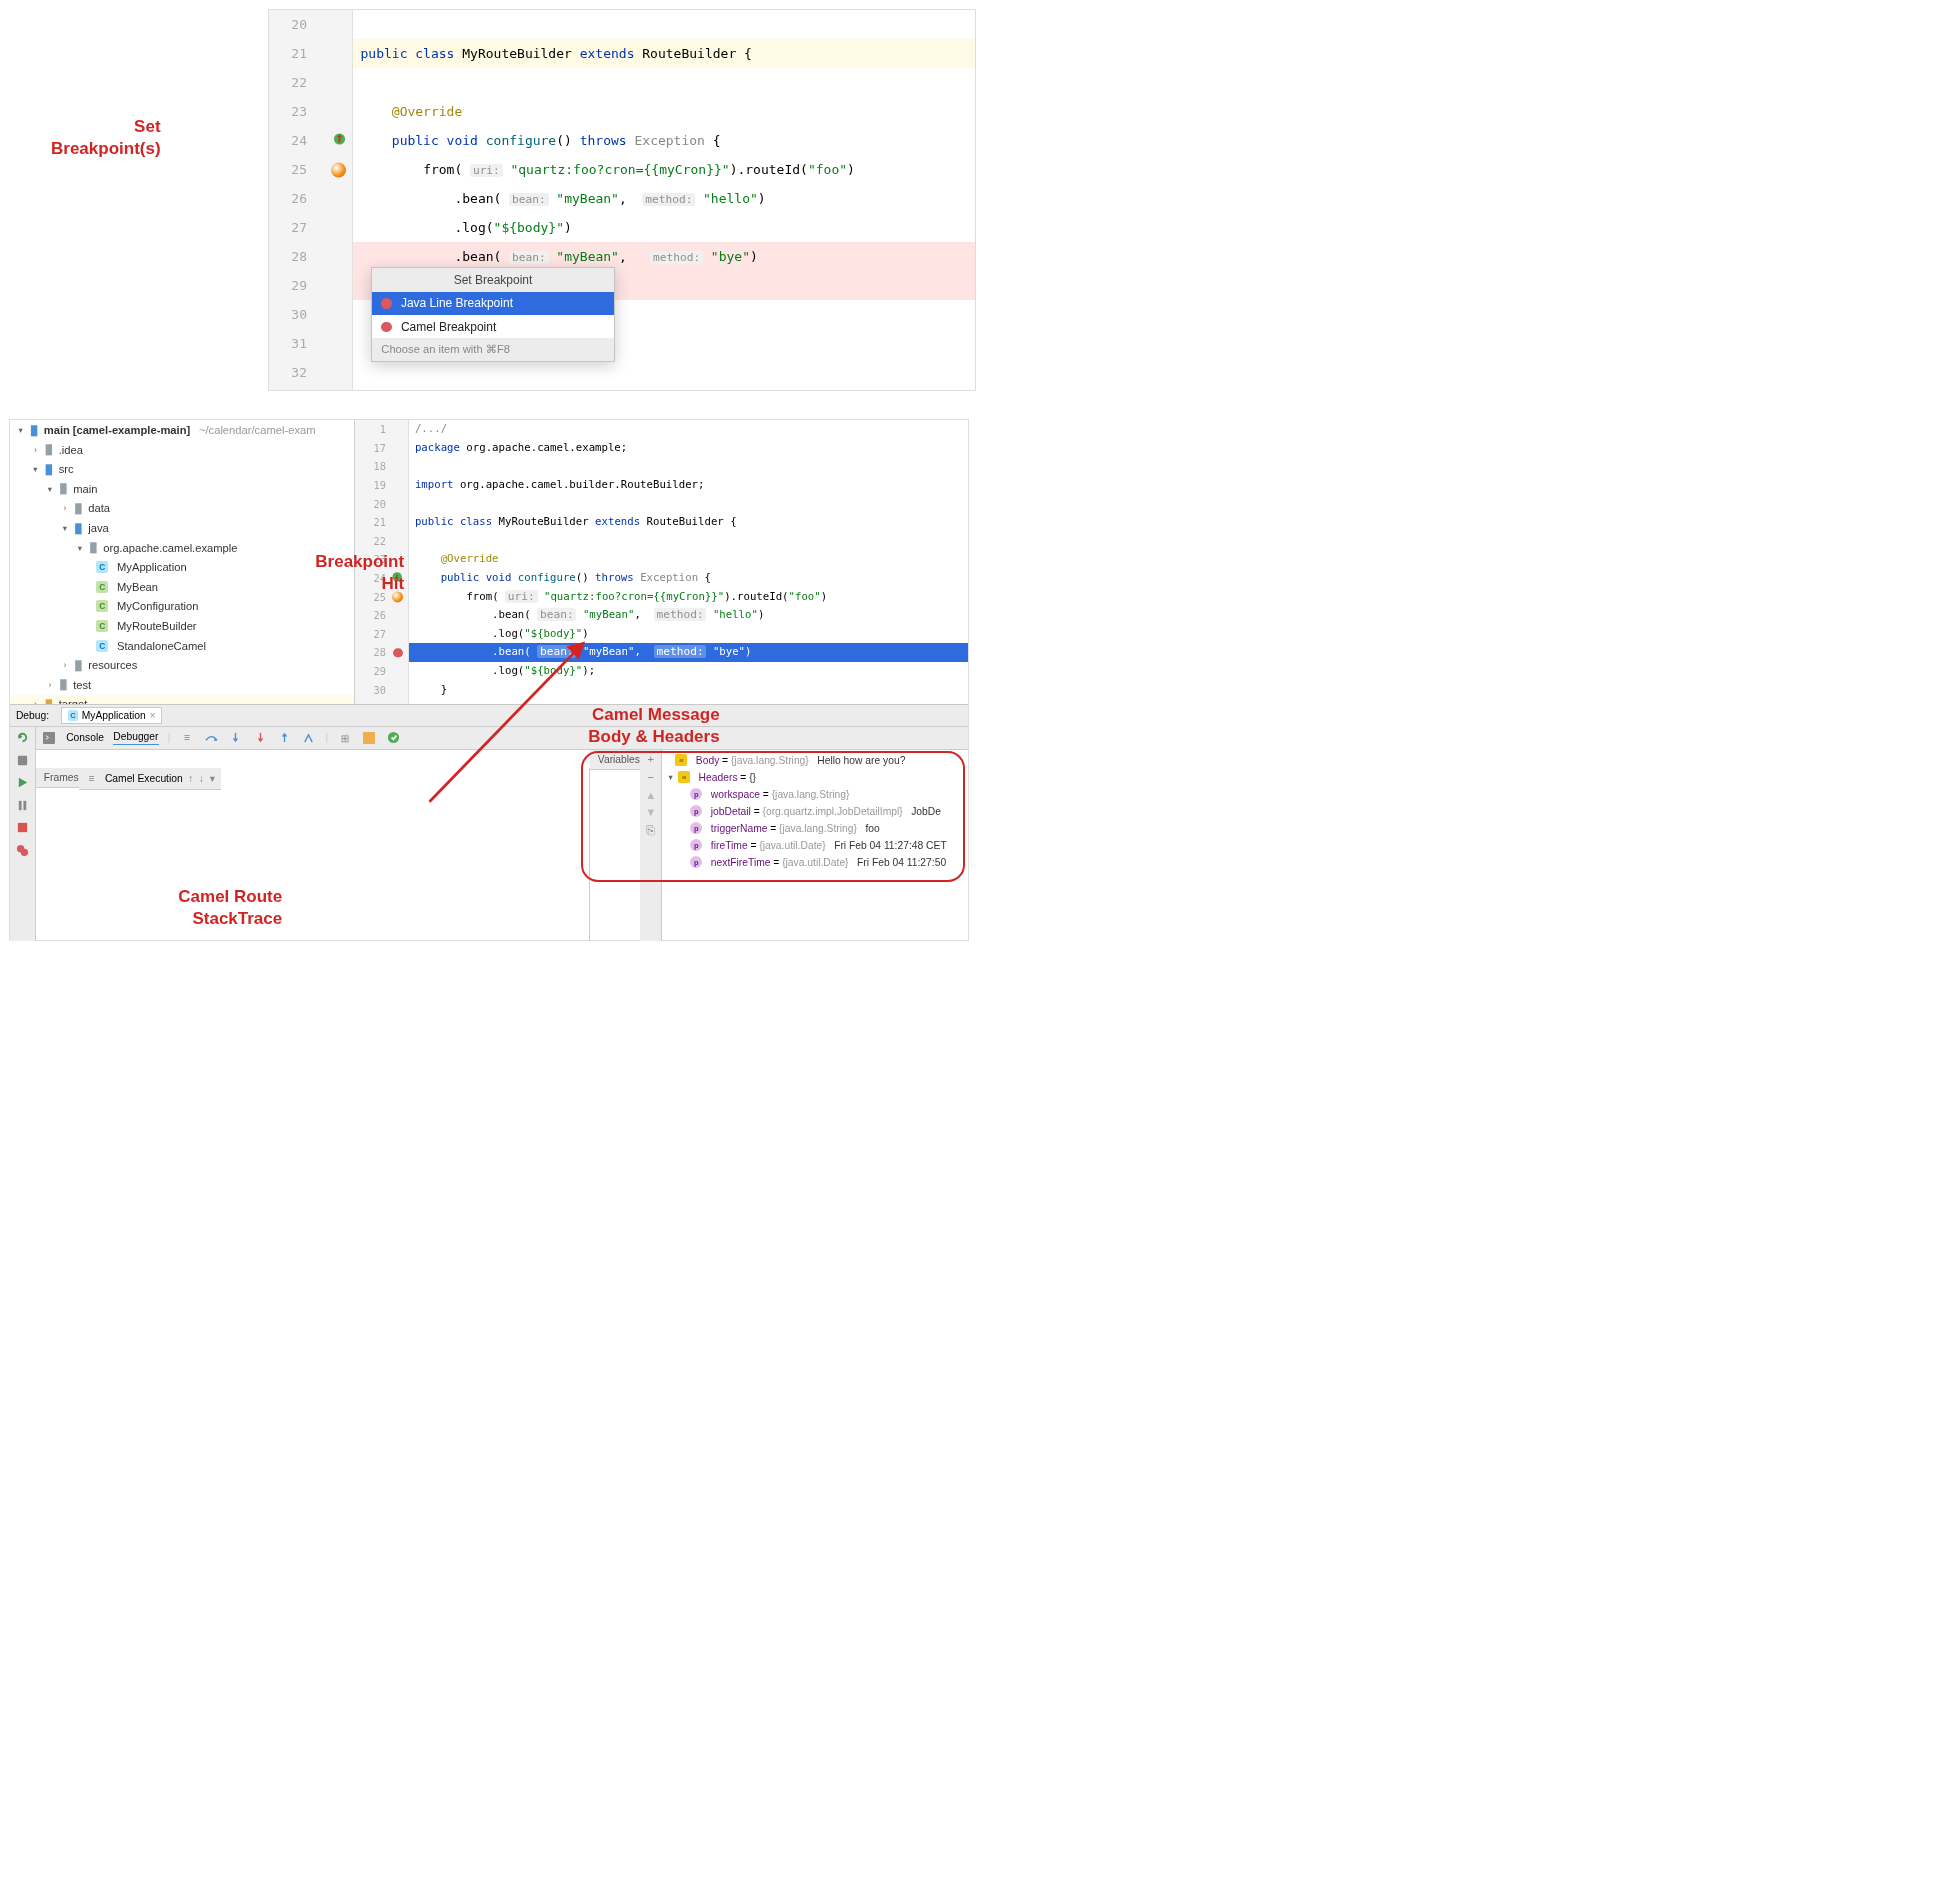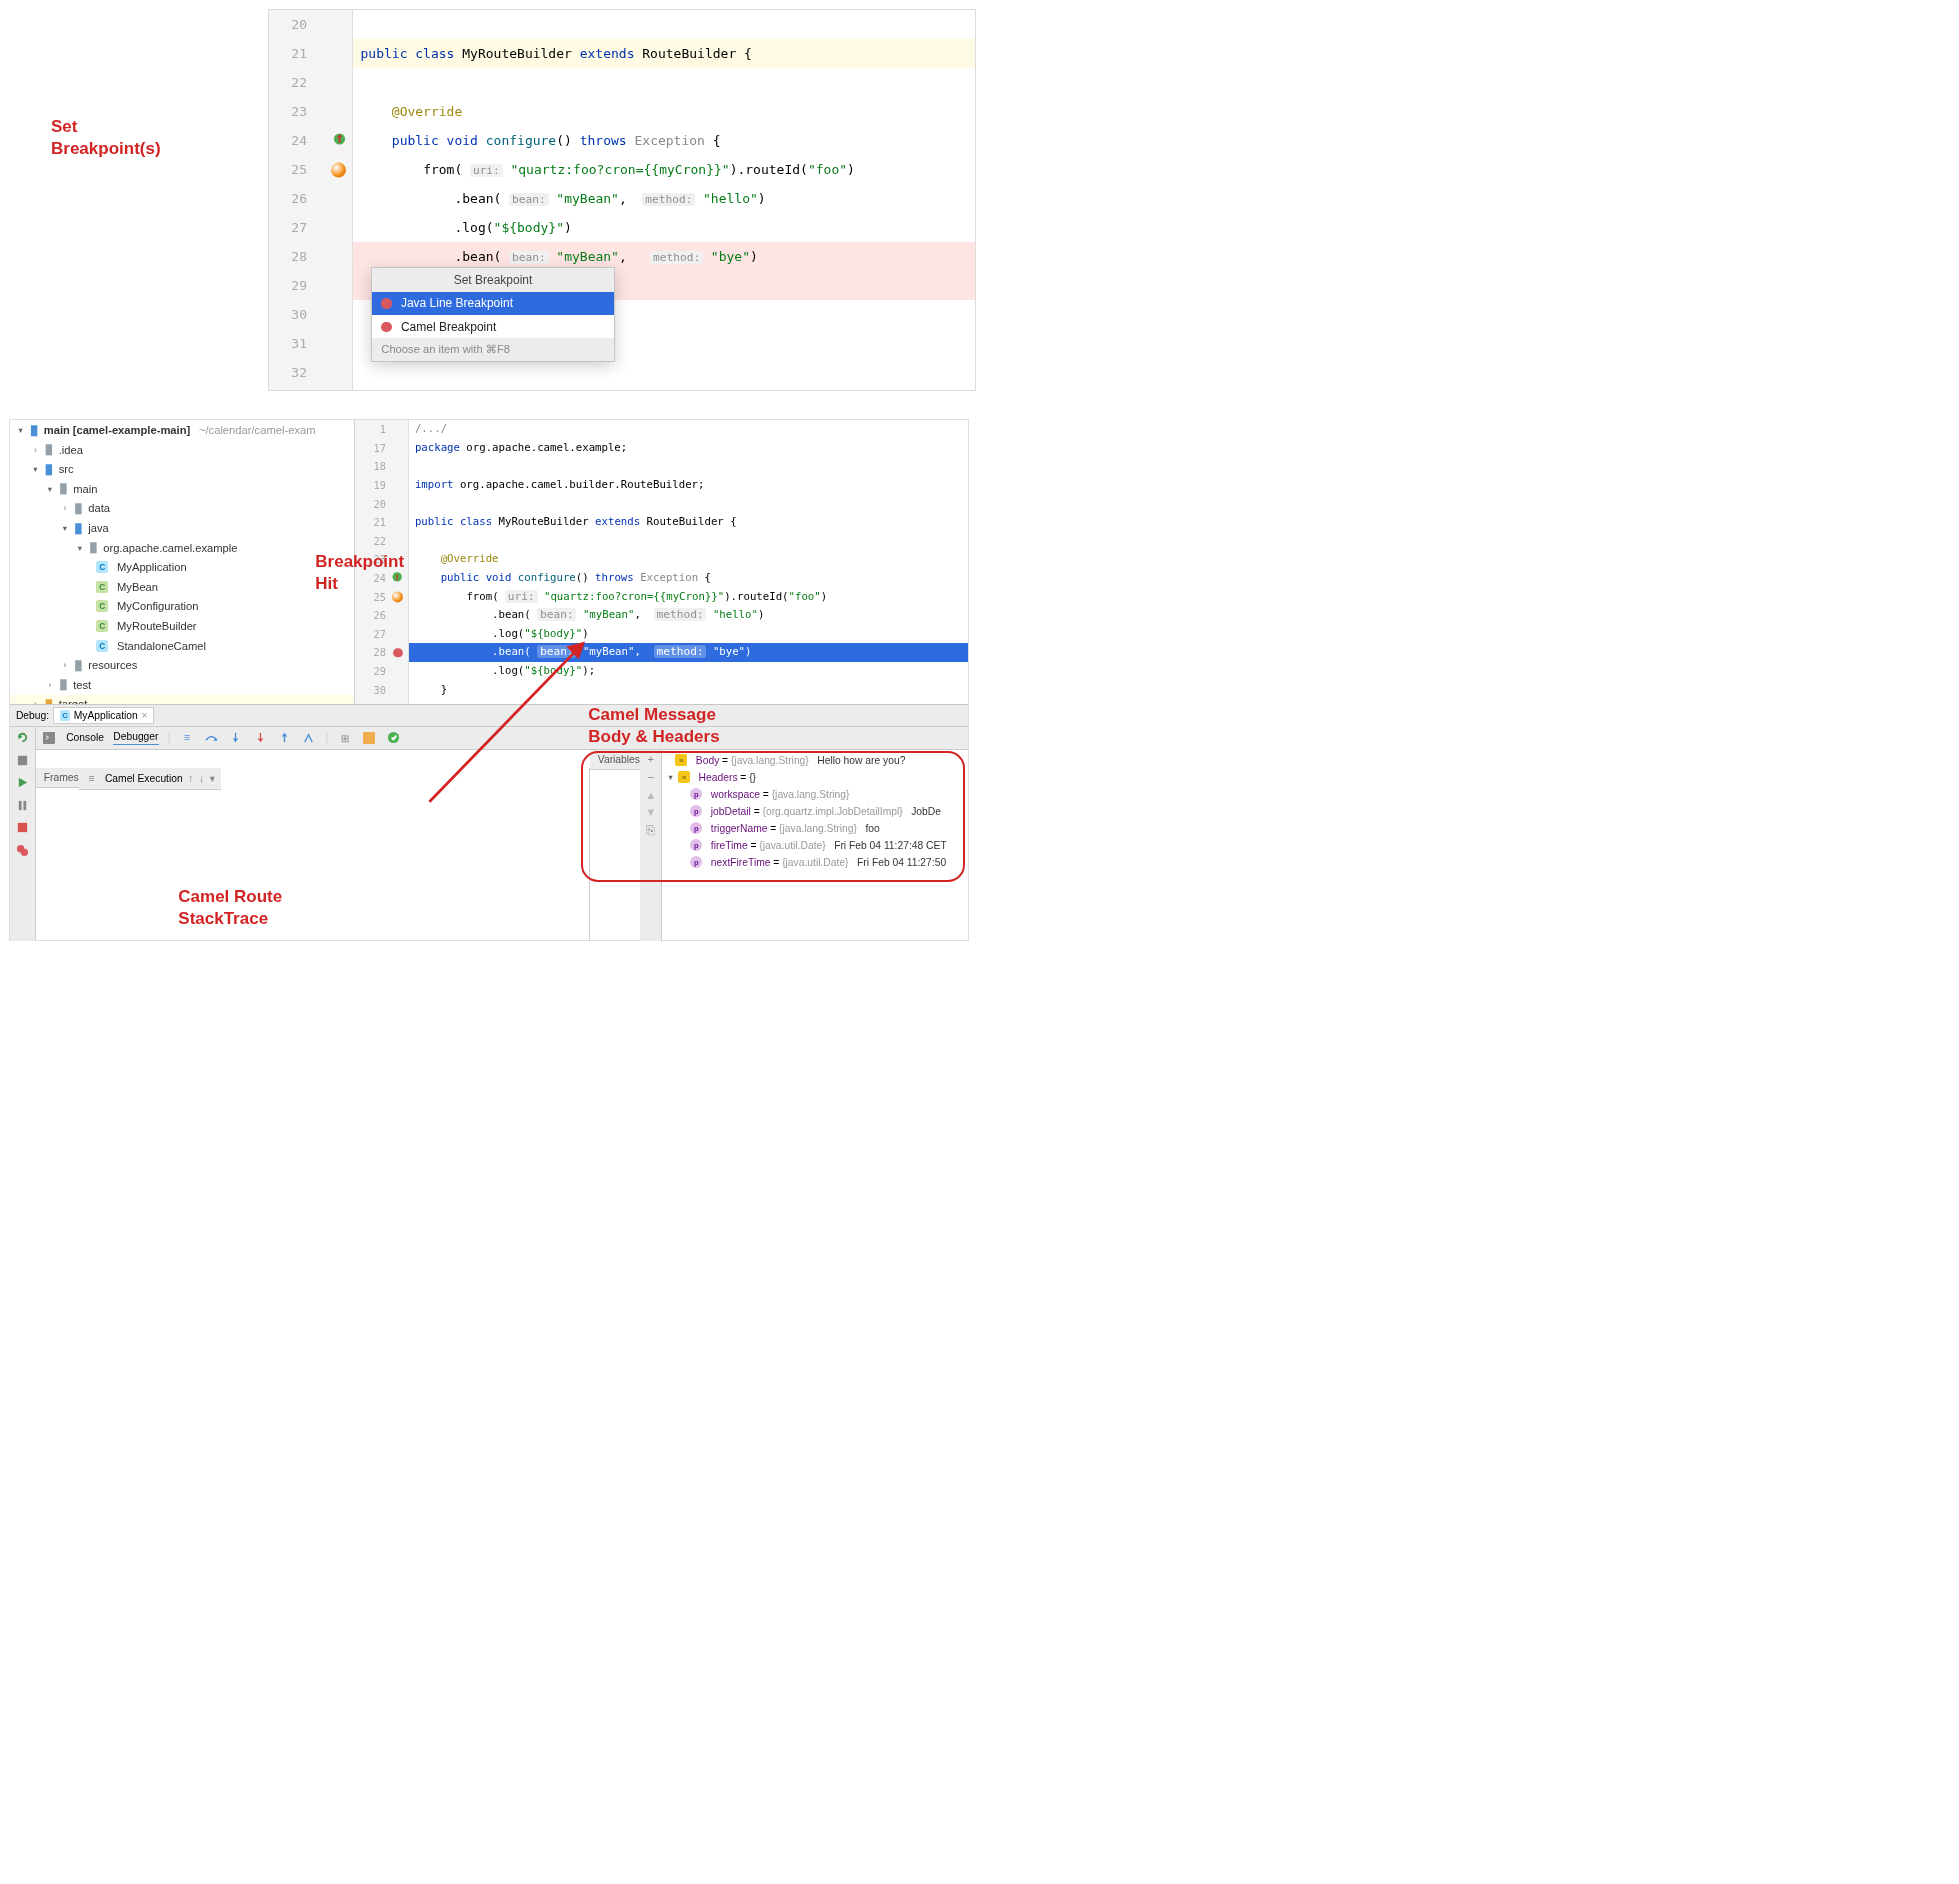--- a/index.html
+++ b/index.html
@@ -1,20 +1,20 @@
 <!DOCTYPE html>
 <html style="font-size:15px"><head>
 <meta charset="utf-8">
 <style>
   * { box-sizing: border-box; margin: 0; padding: 0; }
   body { font-family: -apple-system, BlinkMacSystemFont, "Segoe UI", sans-serif; font-size: 11.2px; background: #fff; width: 980px; }
   .mono { font-family: "SF Mono", Menlo, Consolas, monospace; }
   
   
-  .annot { position: absolute; color: #d32424; font-weight: 700; font-size: 17px; text-align: left; line-height: 1.3; z-index: 50; }
+  .annot { position: absolute; color: #d32424; font-weight: 700; font-size: 17px; text-align: right; line-height: 1.3; z-index: 50; }
   .redbox { position: absolute; border: 2.3px solid #d32424; border-radius: 17px; z-index: 40; }
   .arrow { position: absolute; z-index: 45; stroke: #d32424; fill: none; stroke-width: 3; }
   .arrow-head { fill: #d32424; }
 
   
   .section1 { position: relative; margin: 9.3px 0 28px 0; height: 382px; }
   .editor1 { position: absolute; left: 268px; top: 0; width: 708px; height: 382px; border: 0.9px solid #ddd; display: flex; background: #fff; }
   .gutter { background: #f4f4f4; border-right: 0.9px solid #e0e0e0; width: 84px; display: flex; flex-direction: column; text-align: right; color: #aaa; font-size: 13px; position: relative; }
   .gln { height: 29px; line-height: 29px; padding-right: 45px; position: relative; }
   .gic { position: absolute; right: 5.6px; top: 50%; transform: translateY(-50%); }
@@ -58,21 +58,21 @@
   .gutter2 { width: 54px; background: #f4f4f4; border-right: 0.9px solid #e0e0e0; text-align: right; font-size: 10.3px; color: #aaa; }
   .gl2 { height: 18.6px; line-height: 18.6px; padding-right: 22.4px; position: relative; }
   .code2 { flex: 1; font-size: 10.7px; line-height: 18.6px; }
   .cl2 { height: 18.6px; white-space: pre; padding-left: 5.6px; }
   .cur { background: #2d6bdf; color: #fff; }
   .cur .kw, .cur .str, .cur .txt, .cur .mfn { color: #fff; }
   .cur .hint { background: rgba(255,255,255,.25); color: #fff; }
 
   
   .dbg { border-top: 0.9px solid #c8c8c8; height: 238px; display: flex; flex-direction: column; }
-  .dbg-tab { display: flex; align-items: center; background: #ececec; height: 21.4px; padding-left: 5.6px; font-size: 10.3px; gap: 4px; border-bottom: 0.9px solid #ccc; }
+  .dbg-tab { display: flex; align-items: center; background: #ececec; height: 21.4px; padding-left: 5.6px; font-size: 10.3px; gap: 12px; border-bottom: 0.9px solid #ccc; }
   .dbg-body { flex: 1; display: flex; }
   .dbg-sidebar { width: 26px; background: #ececec; border-right: 0.9px solid #ccc; display: flex; flex-direction: column; align-items: center; padding-top: 3.7px; gap: 7.5px; }
   .sb-ic { width: 15px; height: 15px; display: flex; align-items: center; justify-content: center; }
   .dbg-main { flex: 1; display: flex; flex-direction: column; }
   .dbg-tool { display: flex; align-items: center; height: 23px; background: #ececec; border-bottom: 0.9px solid #ccc; padding-left: 5.6px; gap: 9.3px; font-size: 10.3px; }
   .tool-ic { width: 15px; height: 15px; display: inline-flex; align-items: center; justify-content: center; }
   .ul { border-bottom: 1.9px solid #4a90d9; padding-bottom: 1.9px; }
   .frames-vars { flex: 1; display: flex; }
   .frames { flex: 1; border-right: 0.9px solid #ccc; display: flex; flex-direction: row; margin-top: 18px; }
   .frm-head { background: #ececec; height: 20.5px; line-height: 20.5px; padding-left: 7.5px; border-bottom: 0.9px solid #ccc; font-size: 10.3px; color: #555; }

